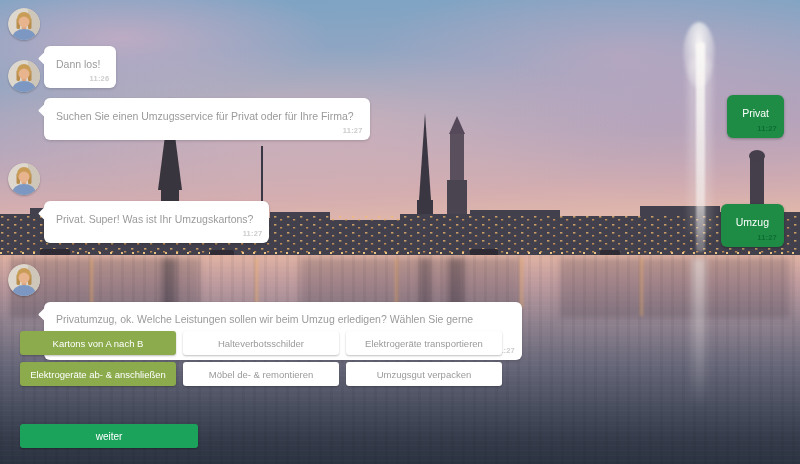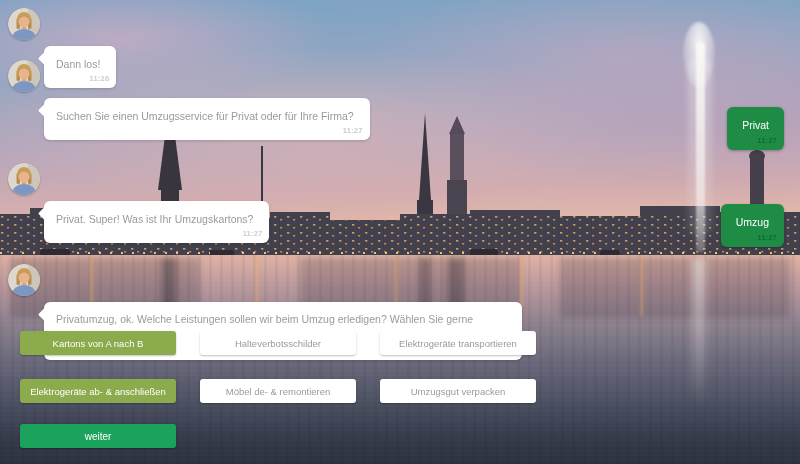--- a/index.html
+++ b/index.html
@@ -65,31 +65,31 @@
   .bot.wrap { white-space:normal; width:478px; line-height:1.55; padding:9px 12px 16px 12px; }
   .user { right:16px; background:var(--user-bubble,#1e8c44); color:#fff;
           padding:11px 15px 17px 15px; box-shadow:0 1px 3px rgba(0,0,0,.3); }
   .time { position:absolute; right:7px; bottom:3px; font-size:7.5px; letter-spacing:.2px;font-weight:bold; }
   .bot .time { color:#ccc; }
   .user .time { color:#0c6d33; }
 
   
   .options {
     position:absolute; left:20px; top:331px;
-    display:grid; grid-template-columns:repeat(3,156px); grid-auto-rows:24px; gap:24px;
+    display:grid; grid-template-columns:repeat(3,156px); grid-auto-rows:24px; gap:7px;
   }
   .opt {
     display:flex; align-items:center; justify-content:center;
     background:#fff; color:#9a9a9a; font-size:9.5px; border:none; border-radius:3px;
     box-shadow:0 1px 2px rgba(0,0,0,.25); cursor:pointer; padding:0 4px;
     font-family:inherit; overflow:hidden; white-space:nowrap;
   }
   .opt.selected { background:var(--selected-option,#8bab4c); color:#fff; }
   .continue-btn {
-    position:absolute; left:20px; top:424px; width:156px; height:24px;
+    position:absolute; left:20px; top:424px; width:178px; height:24px;
     display:flex; align-items:center; justify-content:center;
     background:var(--continue-button,#1ba35c); color:#fff; font-size:10px;
     border:none; border-radius:3px; box-shadow:0 1px 2px rgba(0,0,0,.3);
     cursor:pointer; font-family:inherit;
   }
 </style>
 </head>
 <body>
 
 <div class="stage">
@@ -177,21 +177,21 @@
       <circle cx="16" cy="11" r="7" fill="#c99d57"></circle>
       <circle cx="16" cy="14" r="5.4" fill="#e8b48e"></circle>
       <path d="M10.6,12.5 Q10.6,7 16,7 Q21.4,7 21.4,12.5 L21.4,10 Q20,5.6 16,5.6 Q12,5.6 10.6,10 Z" fill="#c99d57"></path>
     </svg>
   </div>
   <div class="bubble bot" style="top:60px">
     <span>Suchen Sie einen Umzugsservice für Privat oder für Ihre Firma?</span>
     <span class="time">11:27</span>
   </div>
 
-  <div class="bubble user" style="top:107px">
+  <div class="bubble user" style="top:95px">
     <span>Privat</span>
     <span class="time">11:27</span>
   </div>
 
   <div class="avatar" style="top:163px">
     <svg viewBox="0 0 32 32" width="32" height="32">
       <circle cx="16" cy="16" r="16" fill="#ddd7cd"></circle>
       <rect x="20" y="0" width="12" height="32" fill="#cfc6ba"></rect>
       <rect x="8.5" y="10" width="3.5" height="11" rx="1.6" fill="#b98d4c"></rect>
       <rect x="20" y="10" width="3.5" height="11" rx="1.6" fill="#b98d4c"></rect>

